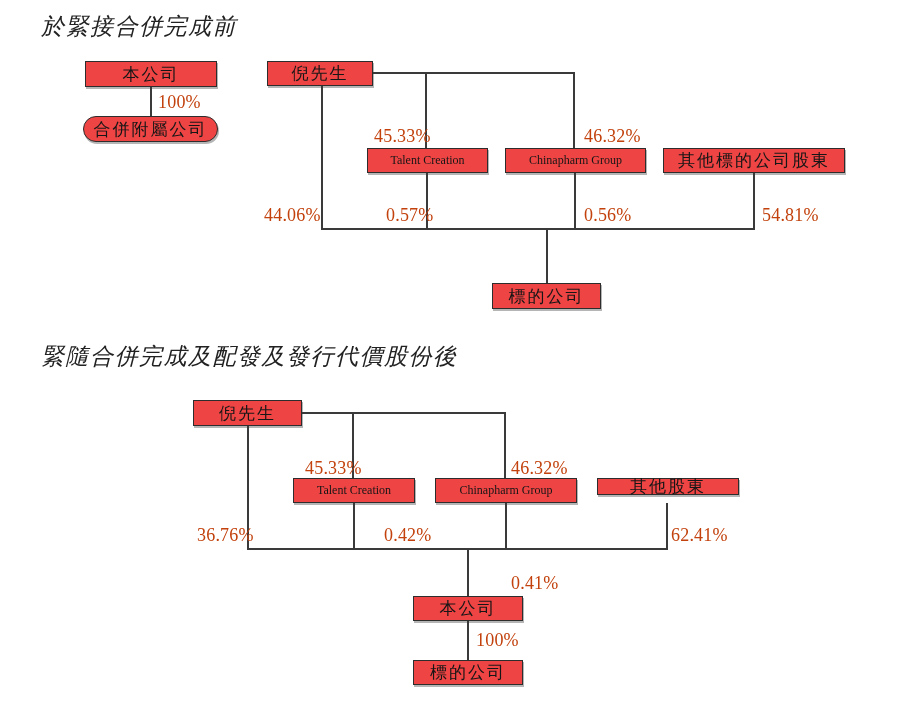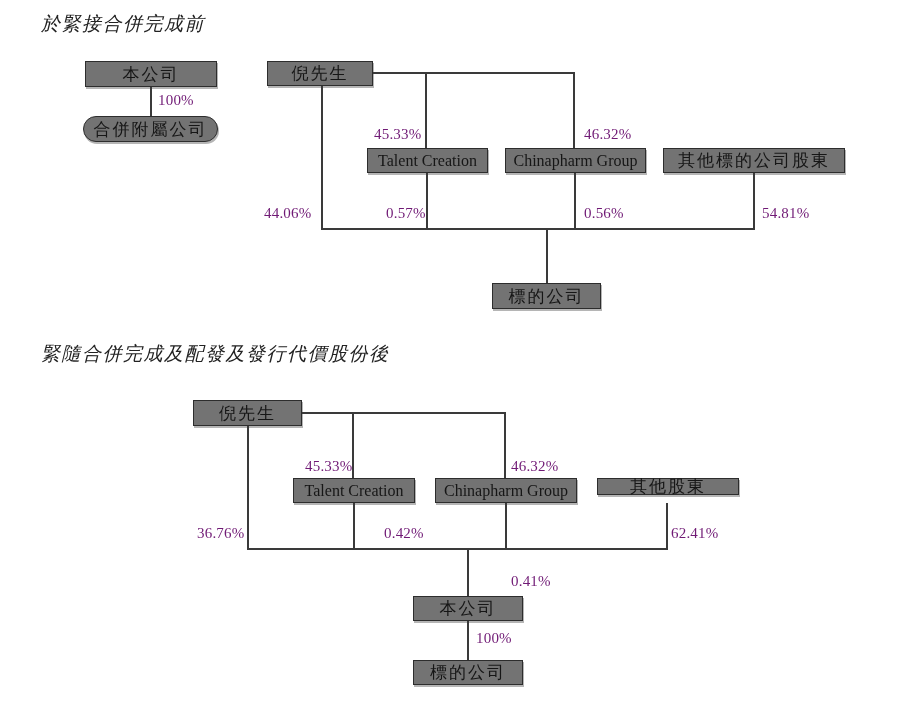--- a/index.html
+++ b/index.html
@@ -7,46 +7,46 @@
     position:relative;
     width:899px;height:724px;
     background:#ffffff;
     font-family:"Liberation Serif","DejaVu Serif",serif;
     color:#161616;
     overflow:hidden;
   }
   .sec-title{
     position:absolute;
     font-style:italic;
-    font-size:19px;
+    font-size:23px;
     letter-spacing:1.5px;
     color:#222;
     white-space:nowrap;
   }
   .box{
     position:absolute;
     box-sizing:border-box;
-    background:#737373;
+    background:#ef4444;
     border:1.5px solid #2d2d2d;
     box-shadow:1px 2px 0 rgba(90,90,90,0.45);
     display:flex;align-items:center;justify-content:center;
     font-size:17px;
     letter-spacing:2px;
     white-space:nowrap;
     color:#161616;
   }
-  .box.en{letter-spacing:0;font-size:16px;text-align:center;}
+  .box.en{letter-spacing:0;font-size:12px;text-align:center;}
   .vl{position:absolute;width:2px;background:#3a3a3a;}
   .hl{position:absolute;height:2px;background:#3a3a3a;}
   .pct{
     position:absolute;
-    font-size:15px;
+    font-size:18px;
     letter-spacing:0.2px;
     white-space:nowrap;
-    color:#701a75;
+    color:#c2410c;
     text-align:center;
   }
 </style>
 </head>
 <body>
 
 <div class="canvas">
 
   <div class="sec-title" style="left:41px;top:11px;">於緊接合併完成前</div>
 

